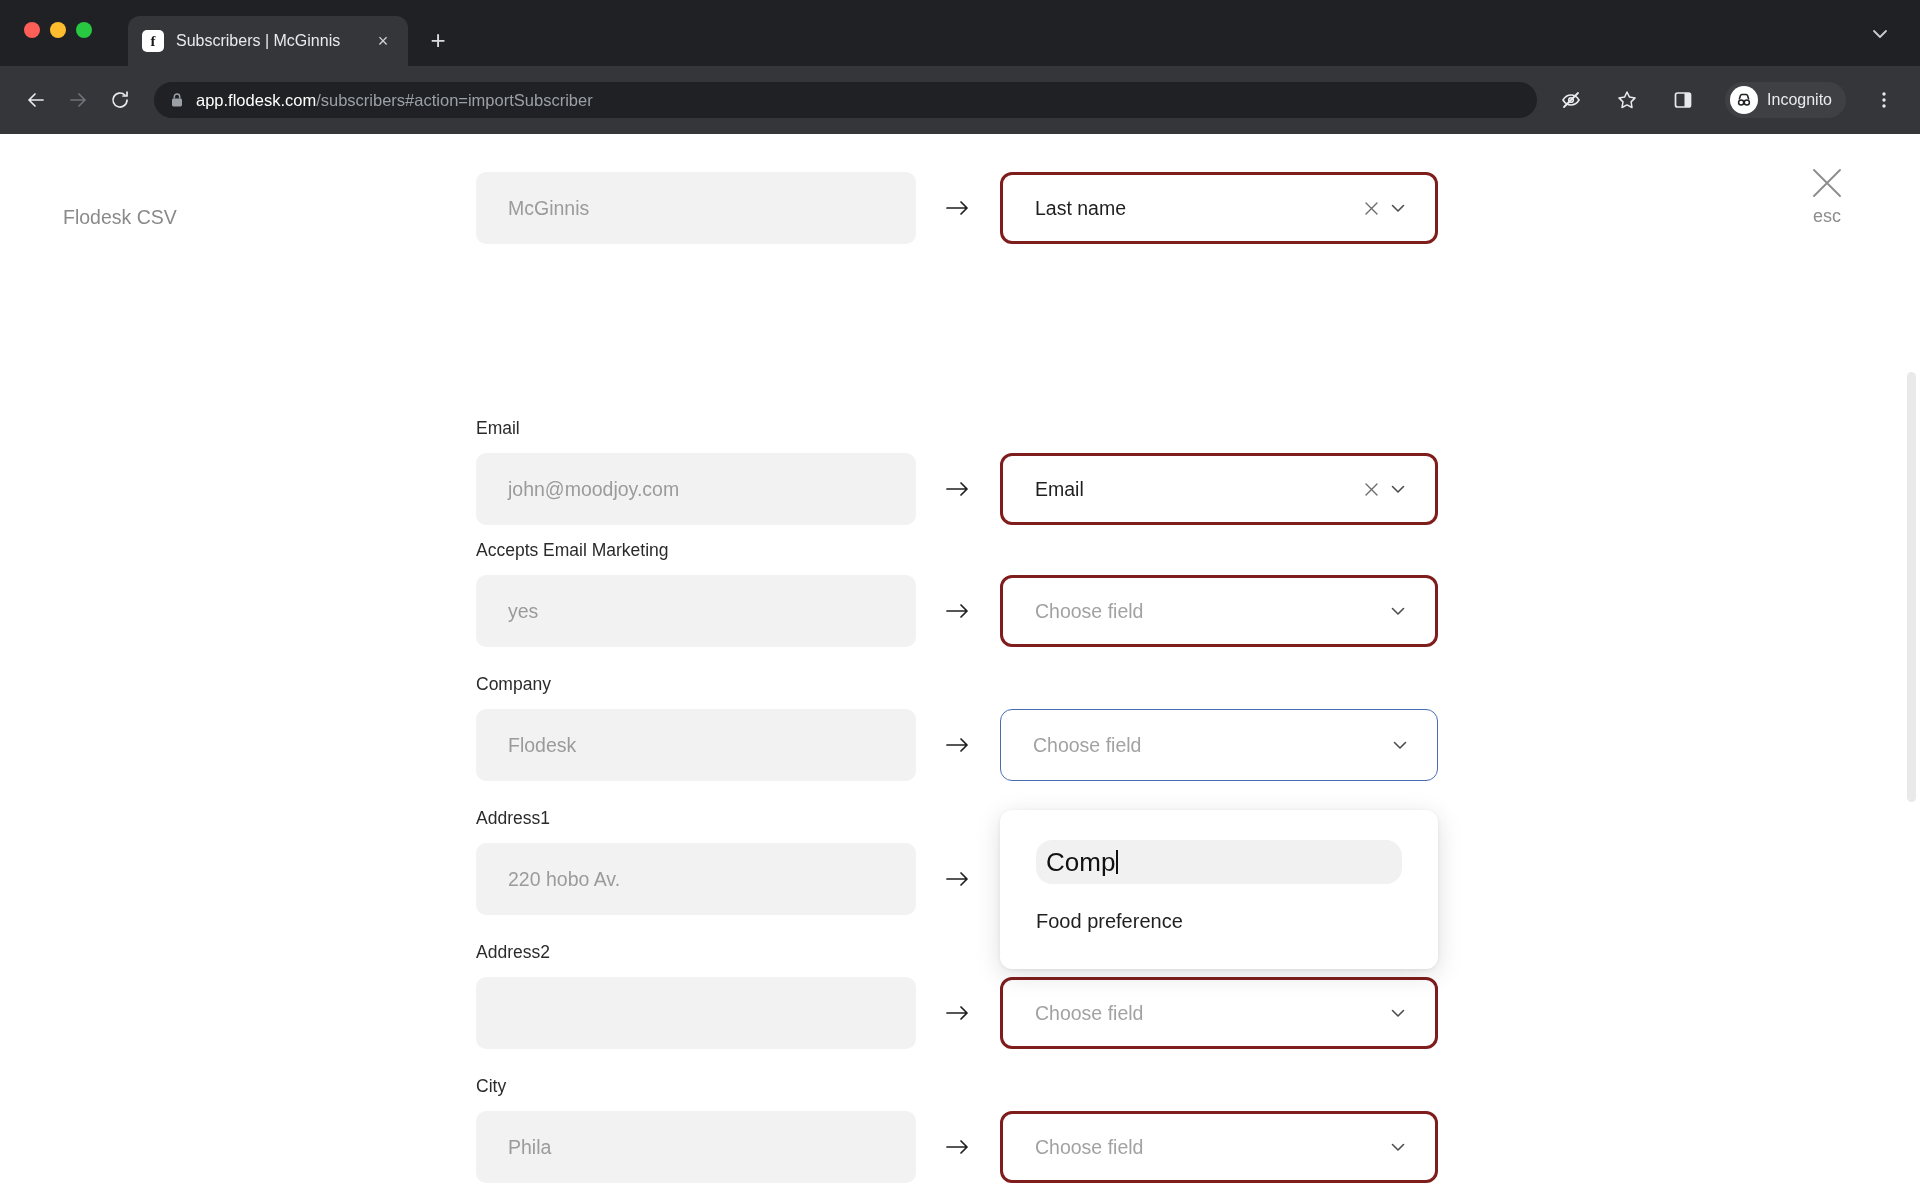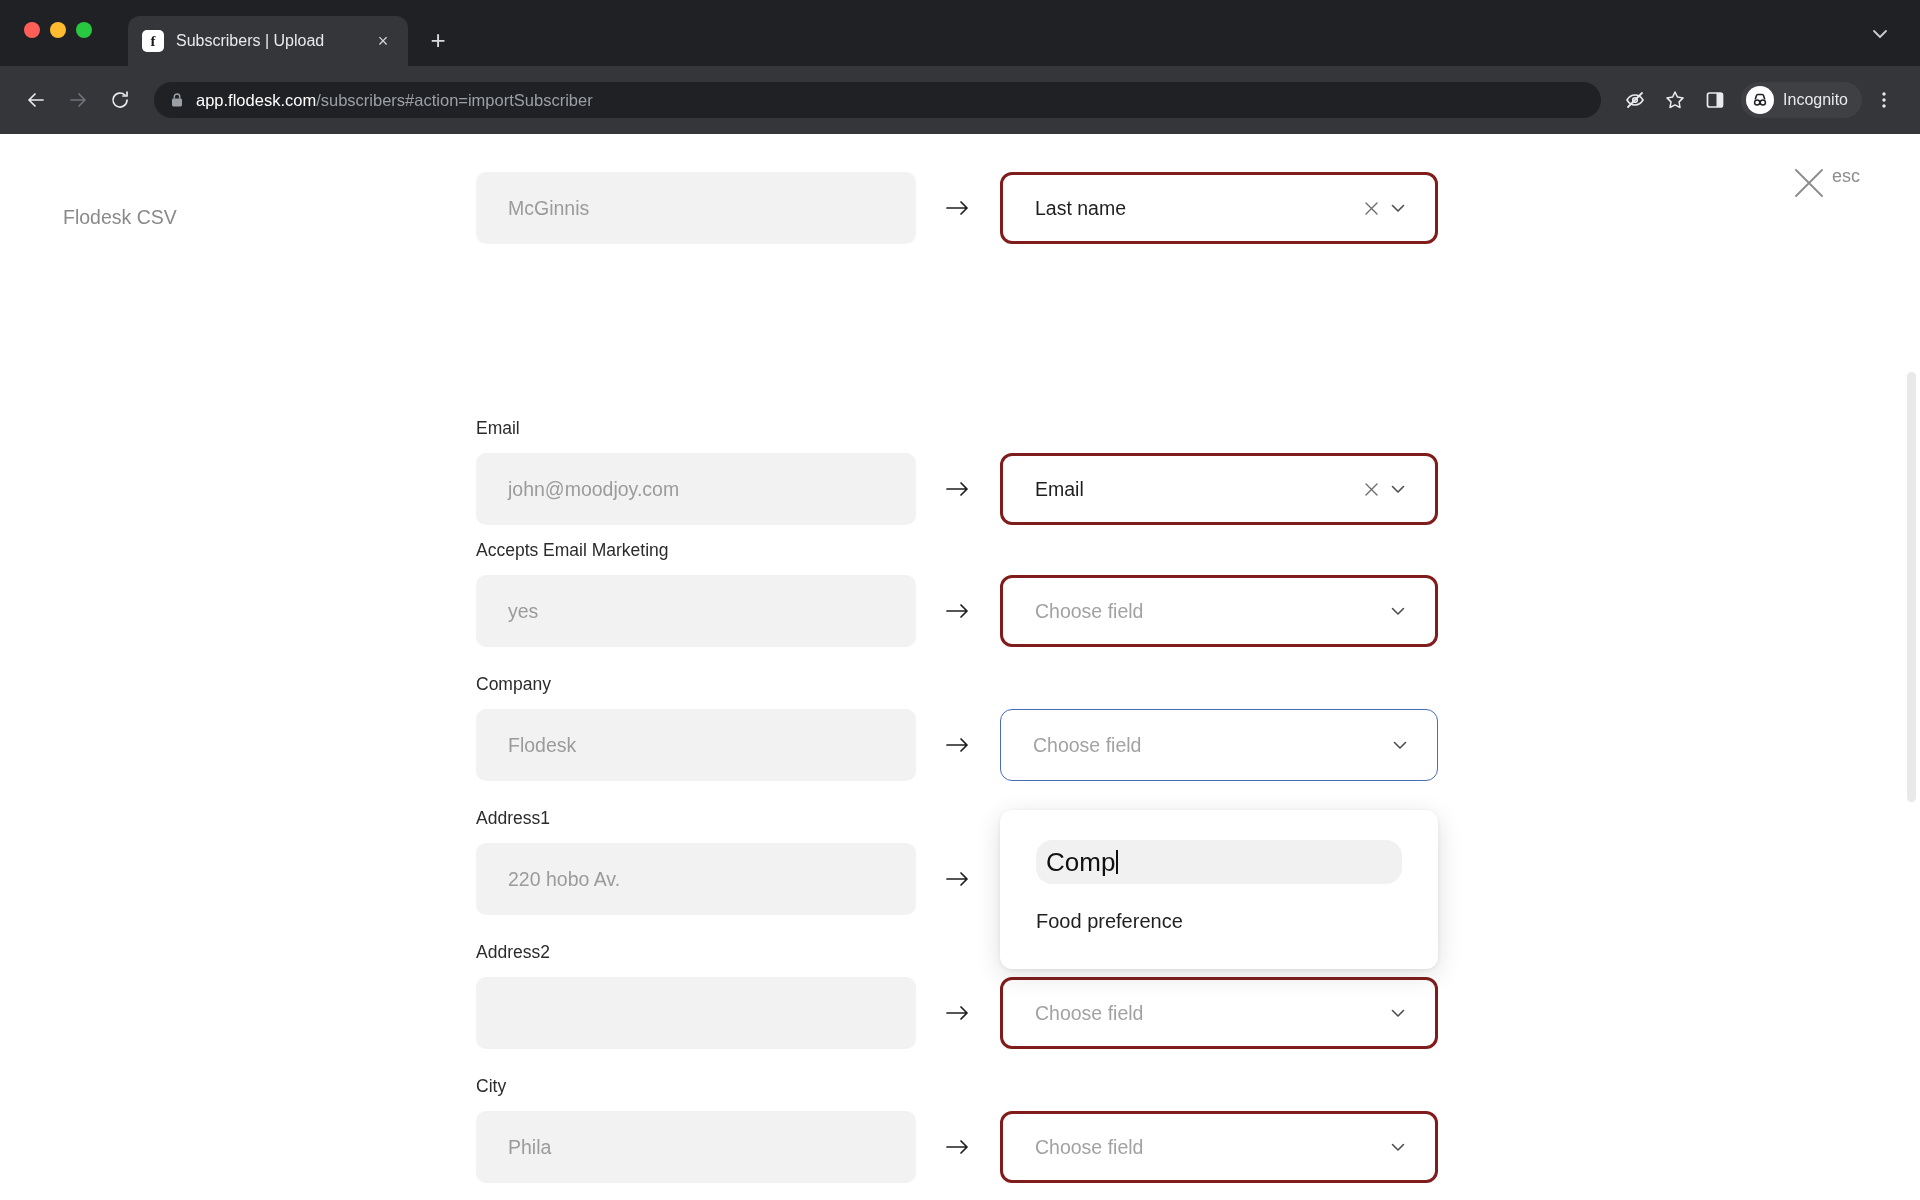--- a/index.html
+++ b/index.html
@@ -127,21 +127,21 @@
     cursor: text;
   }
   .lock-icon { flex:none; display:flex; align-items:center; }
   .url-text {
     font-size: 16.5px;
     color: #9aa0a6;
     white-space: nowrap;
     overflow: hidden;
   }
   .url-text .host { color: #ffffff; }
-  .tb-right { display:flex; align-items:center; gap: 4px; flex:none; }
+  .tb-right { display:flex; align-items:center; gap: 20px; flex:none; }
   .tb-icon {
     width: 36px; height: 36px;
     display:flex;align-items:center;justify-content:center;
     color: #e8eaed; cursor:pointer;
   }
   .incognito-pill {
     display:flex; align-items:center; gap: 9px;
     background: #3f4043;
     border-radius: 18px;
     height: 36px;
@@ -170,22 +170,22 @@
     top: 72px;
     font-size: 19.5px;
     color: #8a8a8a;
   }
   .esc-wrap {
     position: absolute;
     right: 58px;
     top: 32px;
     width: 70px;
     display: flex;
-    flex-direction: row;
-    align-items: flex-start;
+    flex-direction: column;
+    align-items: center;
     gap: 6px;
     cursor: pointer;
   }
   .esc-x { width: 34px; height: 34px; display:block; }
   .esc-label { font-size: 18px; color: #8d8d8d; }
 
   .form-col {
     position: absolute;
     left: 476px;
     top: 0;
@@ -318,21 +318,21 @@
 
   <div class="chrome-tabstrip">
     <div class="traffic-lights">
       <span class="tl red"></span>
       <span class="tl yellow"></span>
       <span class="tl green"></span>
     </div>
 
     <div class="tab">
       <span class="favicon">f</span>
-      <span class="tab-title">Subscribers | Upload</span>
+      <span class="tab-title">Subscribers | McGinnis</span>
       <span class="tab-close">×</span>
     </div>
 
     <div class="newtab">+</div>
 
     <div class="chrome-expand">
       <svg width="20" height="20" viewBox="0 0 20 20" fill="none">
           <path d="M4 7l6 6 6-6" stroke="currentColor" stroke-width="1.8" stroke-linecap="round" stroke-linejoin="round"></path>
         </svg>
     </div>

